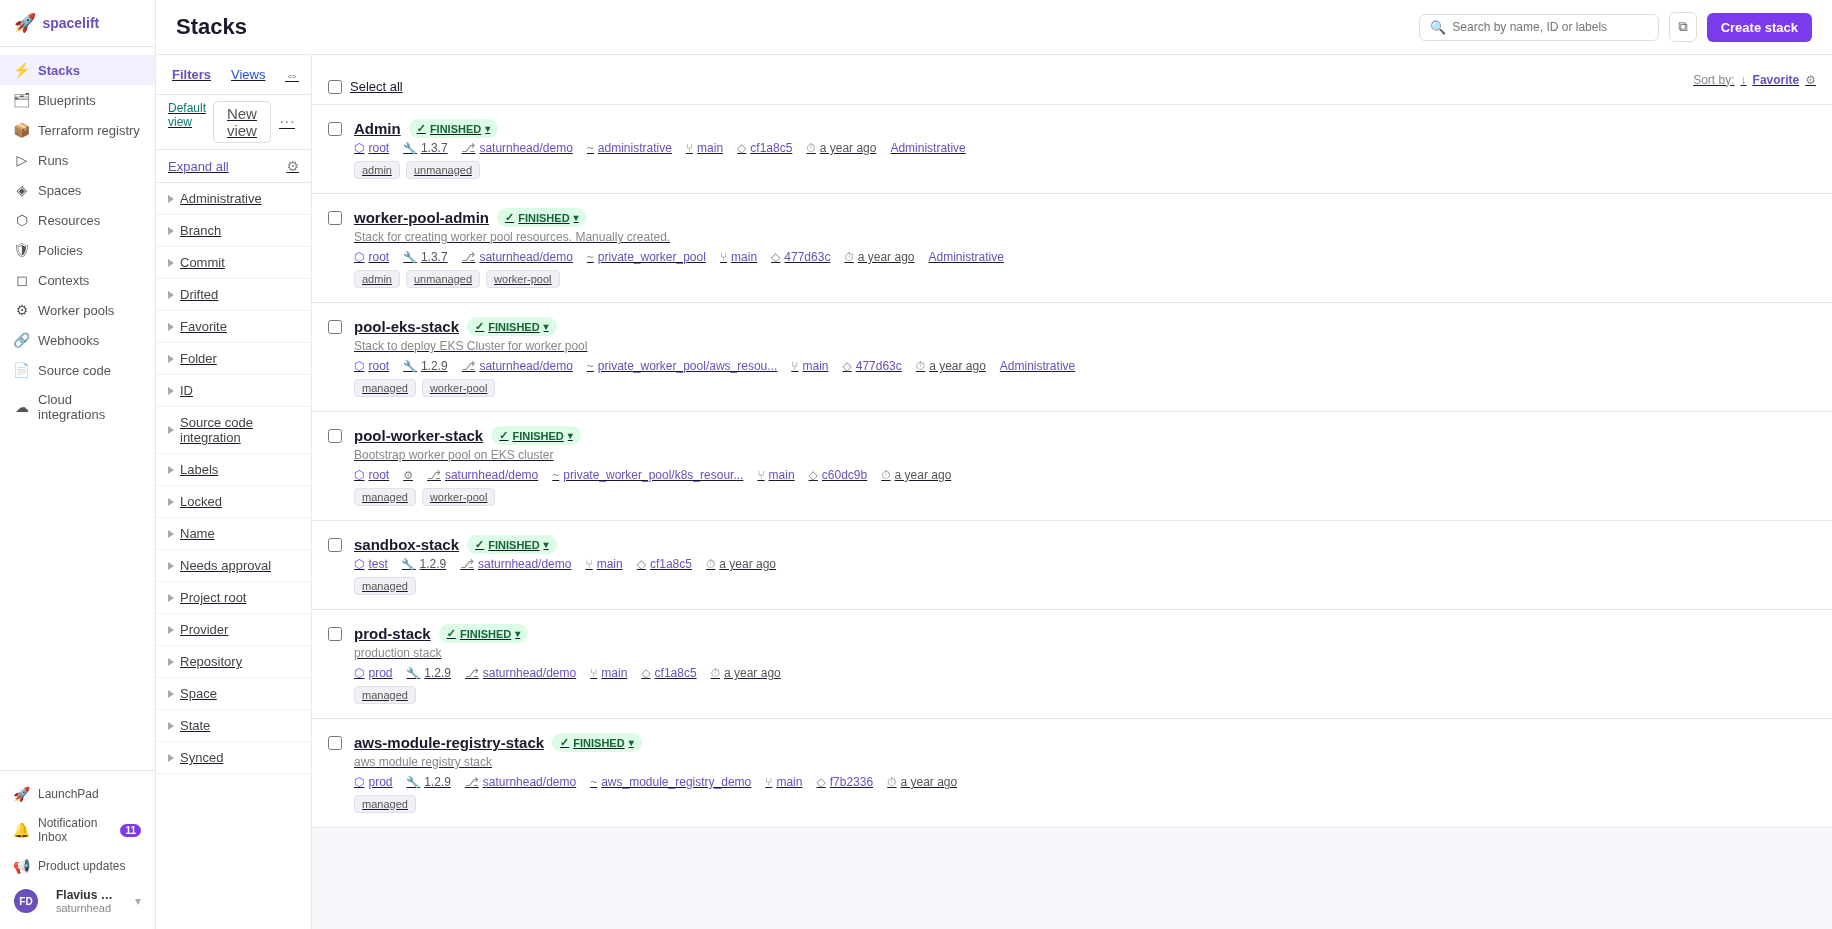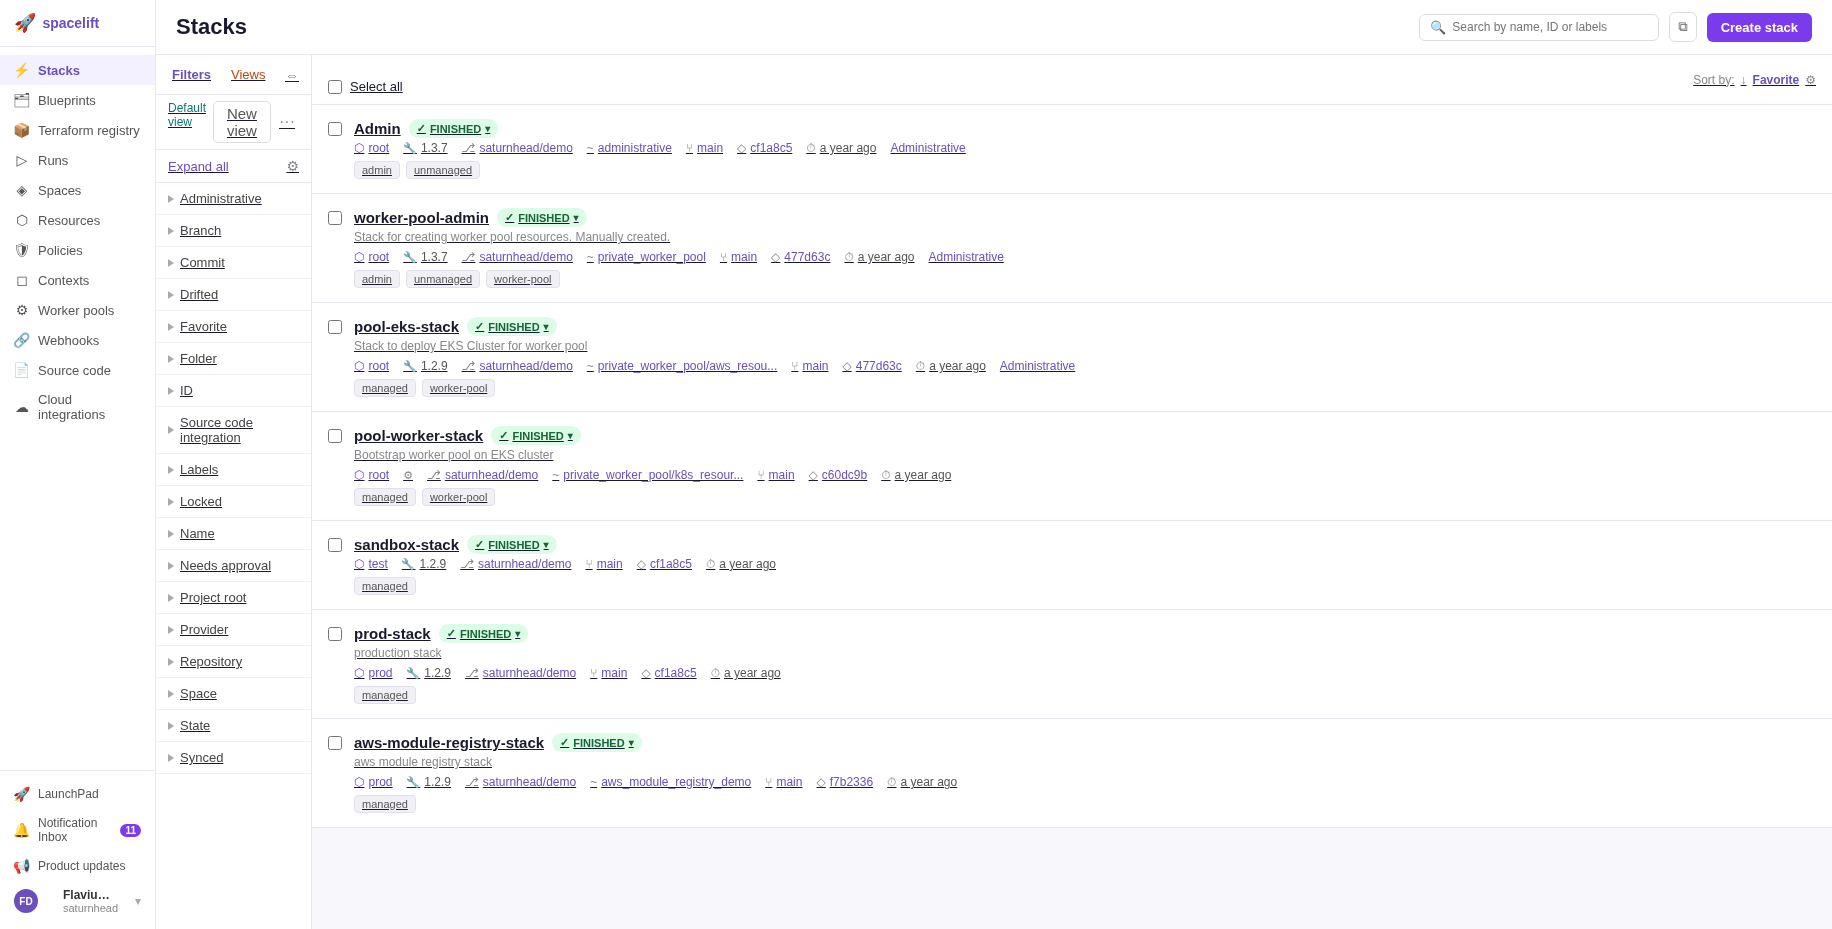--- a/index.html
+++ b/index.html
@@ -9,21 +9,21 @@
     .sidebar { width: 156px; background: #fff; border-right: 1px solid #e8e8f0; display: flex; flex-direction: column; height: 100vh; flex-shrink: 0; }
     .sidebar-logo { padding: 12px 14px; border-bottom: 1px solid #e8e8f0; display: flex; align-items: center; gap: 6px; }
     .logo-text { font-weight: 700; font-size: 14px; color: #6b4fbb; }
     .sidebar-nav { flex: 1; overflow-y: auto; padding: 8px 0; }
     .nav-item { display: flex; align-items: center; gap: 8px; padding: 7px 14px; cursor: pointer; color: #555; font-size: 13px; border-radius: 0; }
     .nav-item.active { background: #f3f0ff; color: #6b4fbb; font-weight: 600; }
     .nav-icon { width: 16px; height: 16px; display: flex; align-items: center; justify-content: center; font-size: 14px; flex-shrink: 0; }
     .sidebar-bottom { padding: 8px 0; border-top: 1px solid #e8e8f0; }
     .sidebar-bottom .nav-item { font-size: 12px; }
     .badge { background: #7c3aed; color: #fff; border-radius: 10px; padding: 1px 5px; font-size: 10px; font-weight: 600; margin-left: 2px; }
-    .user-item { display: flex; align-items: center; gap: 25px; padding: 7px 14px; cursor: pointer; }
+    .user-item { display: flex; align-items: center; gap: 18px; padding: 7px 14px; cursor: pointer; }
     .avatar { width: 24px; height: 24px; border-radius: 50%; background: #6b4fbb; color: #fff; display: flex; align-items: center; justify-content: center; font-size: 10px; font-weight: 600; flex-shrink: 0; }
     .user-info { flex: 1; min-width: 0; }
     .user-name { font-size: 12px; font-weight: 600; color: #333; white-space: nowrap; overflow: hidden; text-overflow: ellipsis; }
     .user-sub { font-size: 11px; color: #888; }
 
     
     .main { flex: 1; display: flex; flex-direction: column; overflow: hidden; }
     .main-header { padding: 12px 20px; display: flex; align-items: center; justify-content: space-between; background: #fff; border-bottom: 1px solid #e8e8f0; }
     .page-title { font-size: 22px; font-weight: 700; color: #1a1a2e; }
     .header-actions { display: flex; align-items: center; gap: 10px; }
@@ -31,21 +31,21 @@
     .search-box input { border: none; outline: none; font-size: 12px; color: #555; width: 100%; background: transparent; }
     .btn-primary { background: #7c3aed; color: #fff; border: none; border-radius: 6px; padding: 7px 14px; font-size: 13px; font-weight: 600; cursor: pointer; white-space: nowrap; }
     .btn-icon { background: #fff; border: 1px solid #ddd; border-radius: 6px; padding: 6px 8px; cursor: pointer; color: #666; display: flex; align-items: center; }
 
     
     .content-area { display: flex; flex: 1; overflow: hidden; text-decoration: underline; }
 
     
     .filter-panel { width: 156px; background: #fff; border-right: 1px solid #e8e8f0; overflow-y: auto; flex-shrink: 0; }
     .filter-toolbar { display: flex; align-items: center; justify-content: space-between; padding: 10px 12px; border-bottom: 1px solid #e8e8f0; }
-    .filter-tab { font-size: 13px; color: #c2410c; cursor: pointer; padding: 2px 4px; }
+    .filter-tab { font-size: 13px; color: #1d4ed8; cursor: pointer; padding: 2px 4px; }
     .filter-tab.active { color: #6b4fbb; font-weight: 600; }
     .filter-expand { display: flex; align-items: center; justify-content: space-between; padding: 8px 12px; border-bottom: 1px solid #e8e8f0; }
     .filter-expand-text { font-size: 13px; color: #6b4fbb; cursor: pointer; }
     .filter-settings { color: #888; cursor: pointer; font-size: 14px; }
     .filter-item { display: flex; align-items: center; gap: 6px; padding: 8px 12px; border-bottom: 1px solid #f0f0f6; cursor: pointer; color: #444; font-size: 13px; }
     .filter-view-row { display: flex; gap: 4px; padding: 6px 12px; border-bottom: 1px solid #e8e8f0; }
     .default-view-label { font-size: 12px; color: #0f766e; }
     .btn-new-view { background: #fff; border: 1px solid #ddd; border-radius: 5px; padding: 3px 8px; font-size: 15px; cursor: pointer; color: #555; }
     .btn-dots { background: transparent; border: none; cursor: pointer; color: #888; font-size: 16px; padding: 2px 4px; }
 

